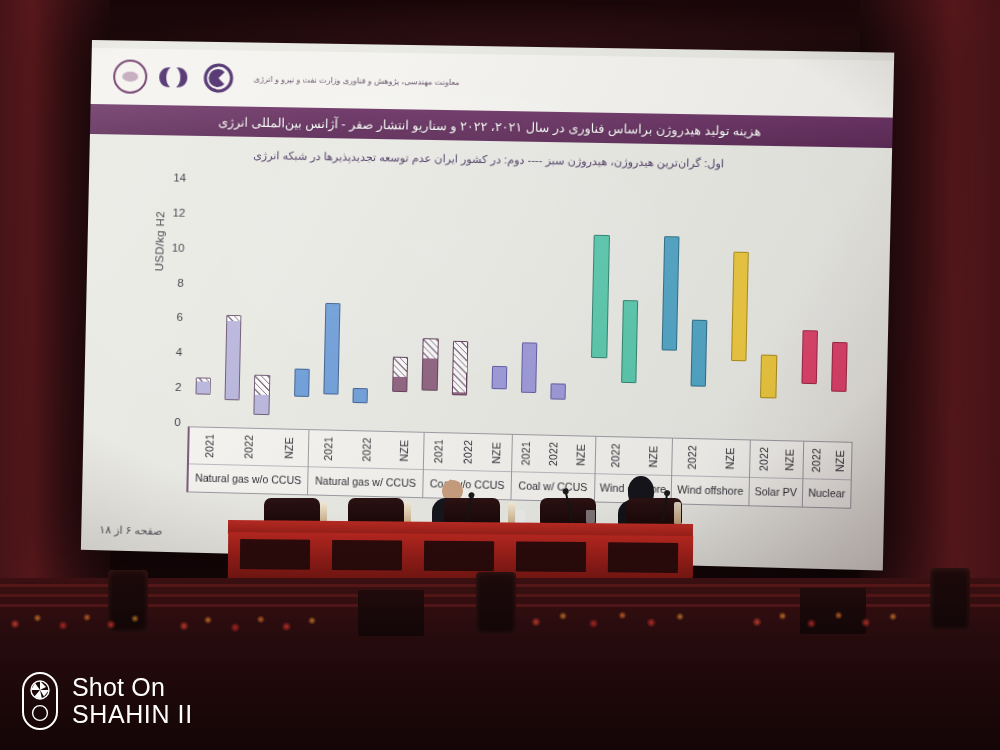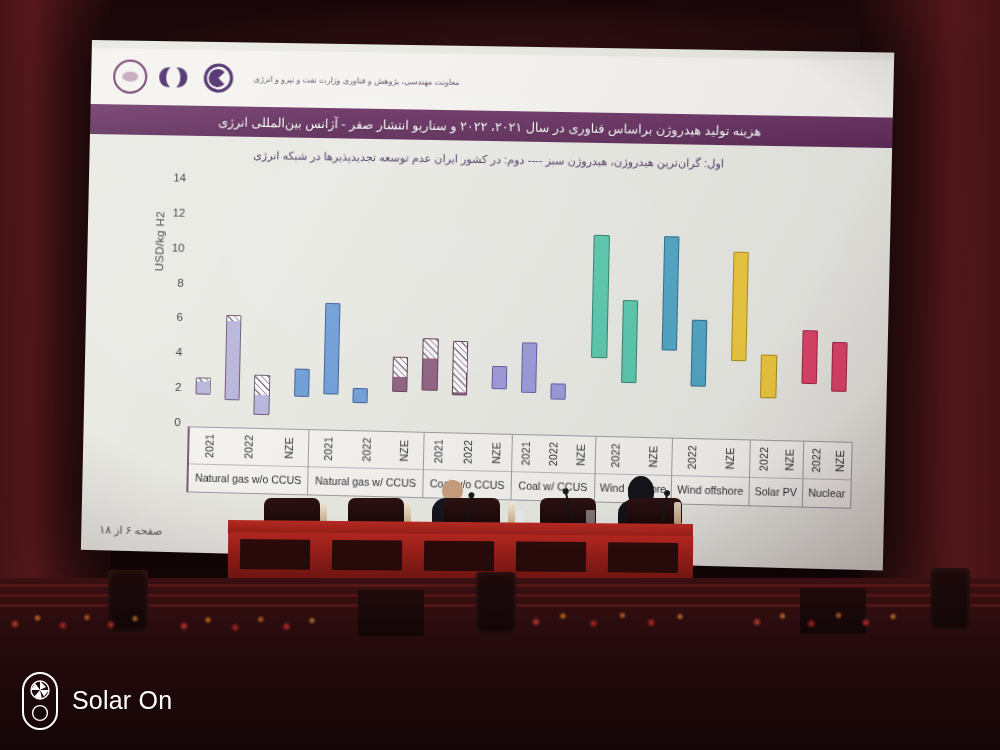--- a/index.html
+++ b/index.html
@@ -486,15 +486,16 @@
       <path d="M10 1 L16 7 L10 10 Z" fill="#fff"></path>
       <path d="M19 10 L14 16.5 L10 10 Z" fill="#fff"></path>
       <path d="M12 19 L4 17 L10 10 Z" fill="#fff"></path>
       <path d="M1 10 L5 3 L10 10 Z" fill="#fff"></path>
     </svg>
     <svg width="18" height="18" viewBox="0 0 18 18">
       <circle cx="9" cy="9" r="7.4" fill="none" stroke="#fff" stroke-width="1.4"></circle>
     </svg>
   </div>
   <div class="wm-text">
-    <div class="wm-line1">Solar On</div>
+    <div class="wm-line1">Shot On</div>
+    <div class="wm-line2">SHAHIN II</div>
   </div>
 </div>
 
 </body></html>

